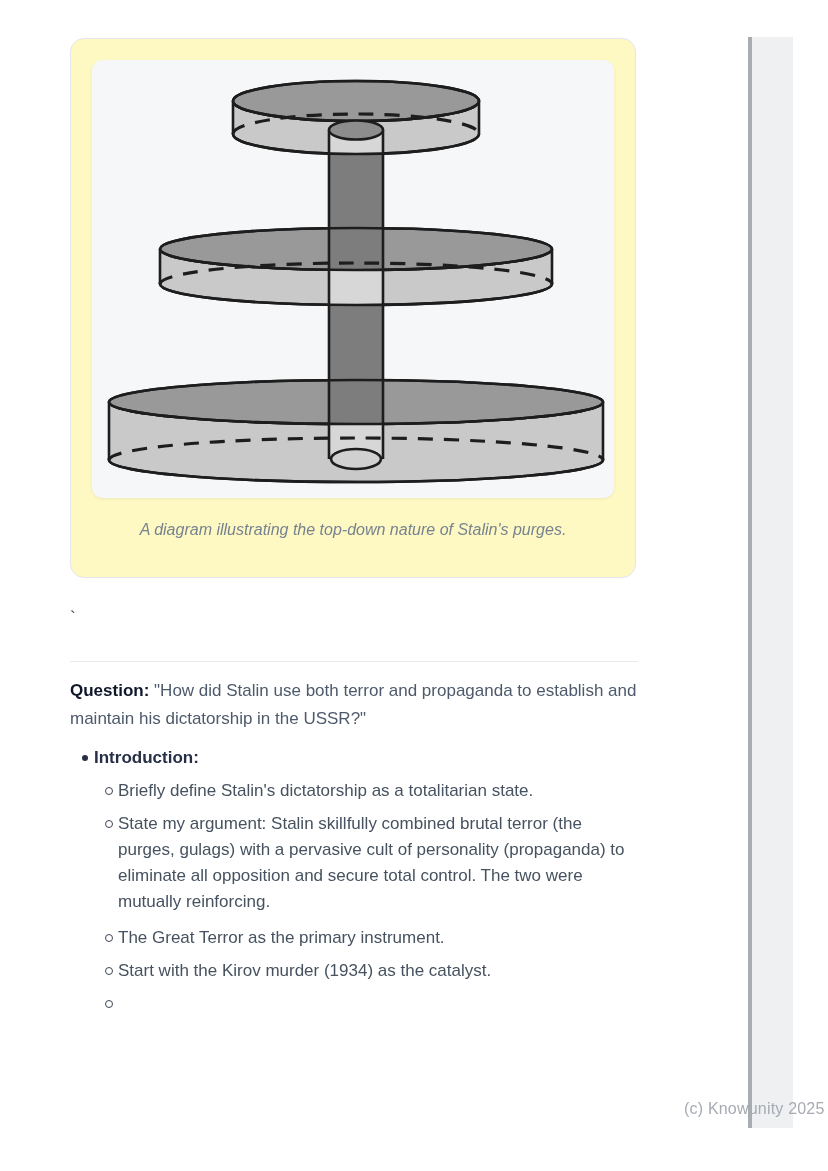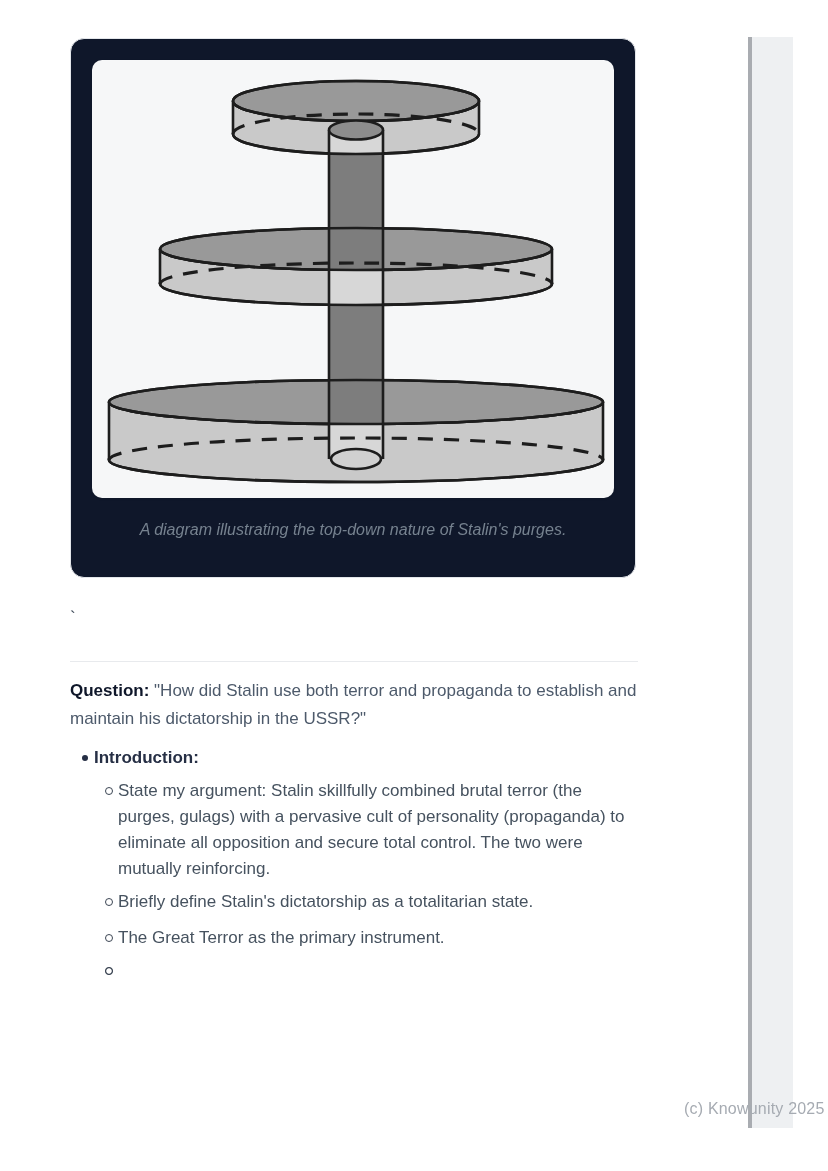--- a/index.html
+++ b/index.html
@@ -8,21 +8,21 @@
     position:relative; width:828px; height:1171px; overflow:hidden;
     background:#ffffff;
     font-family:"Liberation Sans", sans-serif;
     color:#4a5565;
   }
   .content { position:absolute; left:70px; top:0; width:568px; }
 
   
   .figure-card {
     margin-top:38px; width:566px; height:540px;
-    background:#0f172a; border:1px solid #e3e6ea; border-radius:14px;
+    background:#fef9c3; border:1px solid #e3e6ea; border-radius:14px;
   }
   .figure-image {
     margin:21px; width:522px; height:438px;
     background:#f6f7f8; border-radius:10px;
     box-shadow:0 1px 3px rgba(0,0,0,0.07);
     overflow:hidden;
   }
   .figure-image svg { display:block; width:100%; height:100%; }
   .figure-caption {
     margin-top:13px; text-align:center;
@@ -138,35 +138,36 @@
 
     <div class="plan">
 
       <div class="plan-item">
         <div class="plan-title-row">
           <span class="bullet-dot"></span>
           <span>Introduction:</span>
         </div>
         <div class="plan-sub-row">
           <span class="bullet-ring"></span>
-          <span>State my argument: Stalin skillfully combined brutal terror (the purges, gulags) with a pervasive cult of personality (propaganda) to eliminate all opposition and secure total control. The two were mutually reinforcing.</span>
+          <span>Briefly define Stalin's dictatorship as a totalitarian state.</span>
         </div>
         <div class="plan-sub-row">
           <span class="bullet-ring"></span>
-          <span>Briefly define Stalin's dictatorship as a totalitarian state.</span>
+          <span>State my argument: Stalin skillfully combined brutal terror (the purges, gulags) with a pervasive cult of personality (propaganda) to eliminate all opposition and secure total control. The two were mutually reinforcing.</span>
         </div>
       </div>
 
       <div class="plan-item">
         <div class="plan-sub-row">
           <span class="bullet-ring"></span>
           <span>The Great Terror as the primary instrument.</span>
         </div>
         <div class="plan-sub-row">
           <span class="bullet-ring"></span>
+          <span>Start with the Kirov murder (1934) as the catalyst.</span>
         </div>
         <div class="plan-sub-row">
           <span class="bullet-ring"></span>
         </div>
       </div>
 
     </div>
   </div>
 
   <div class="scrollbar-track"></div>

